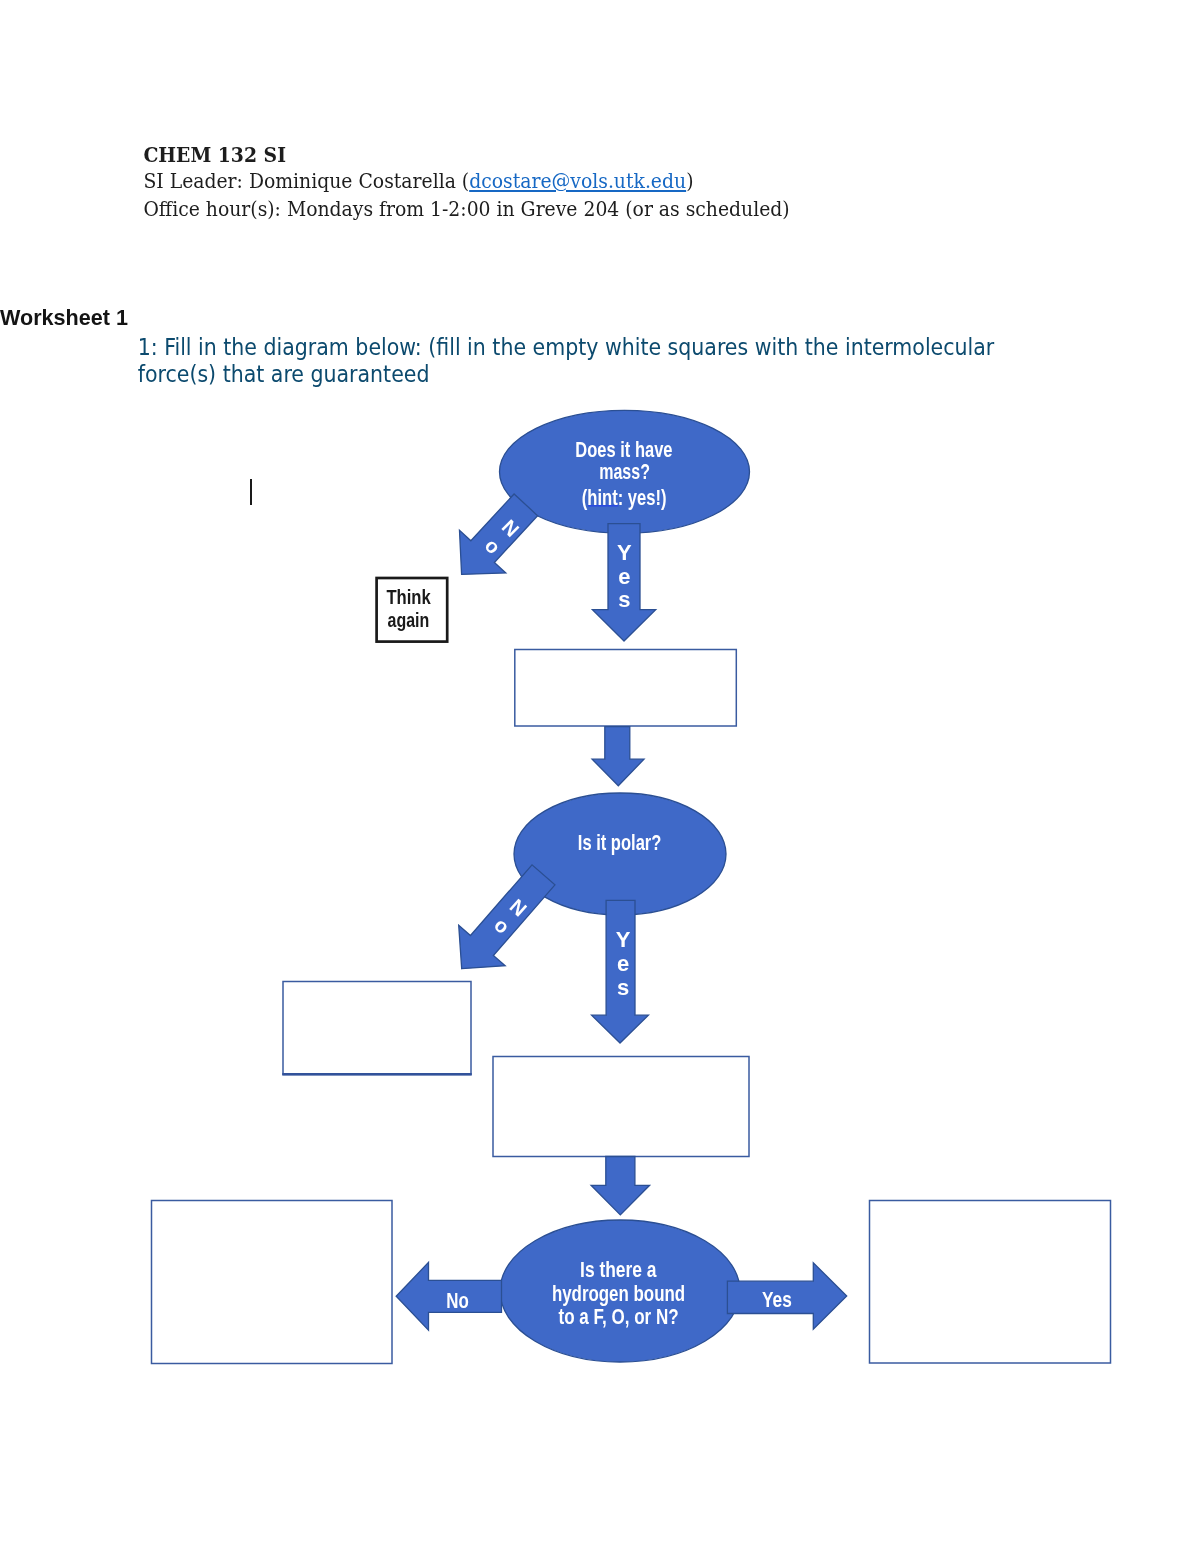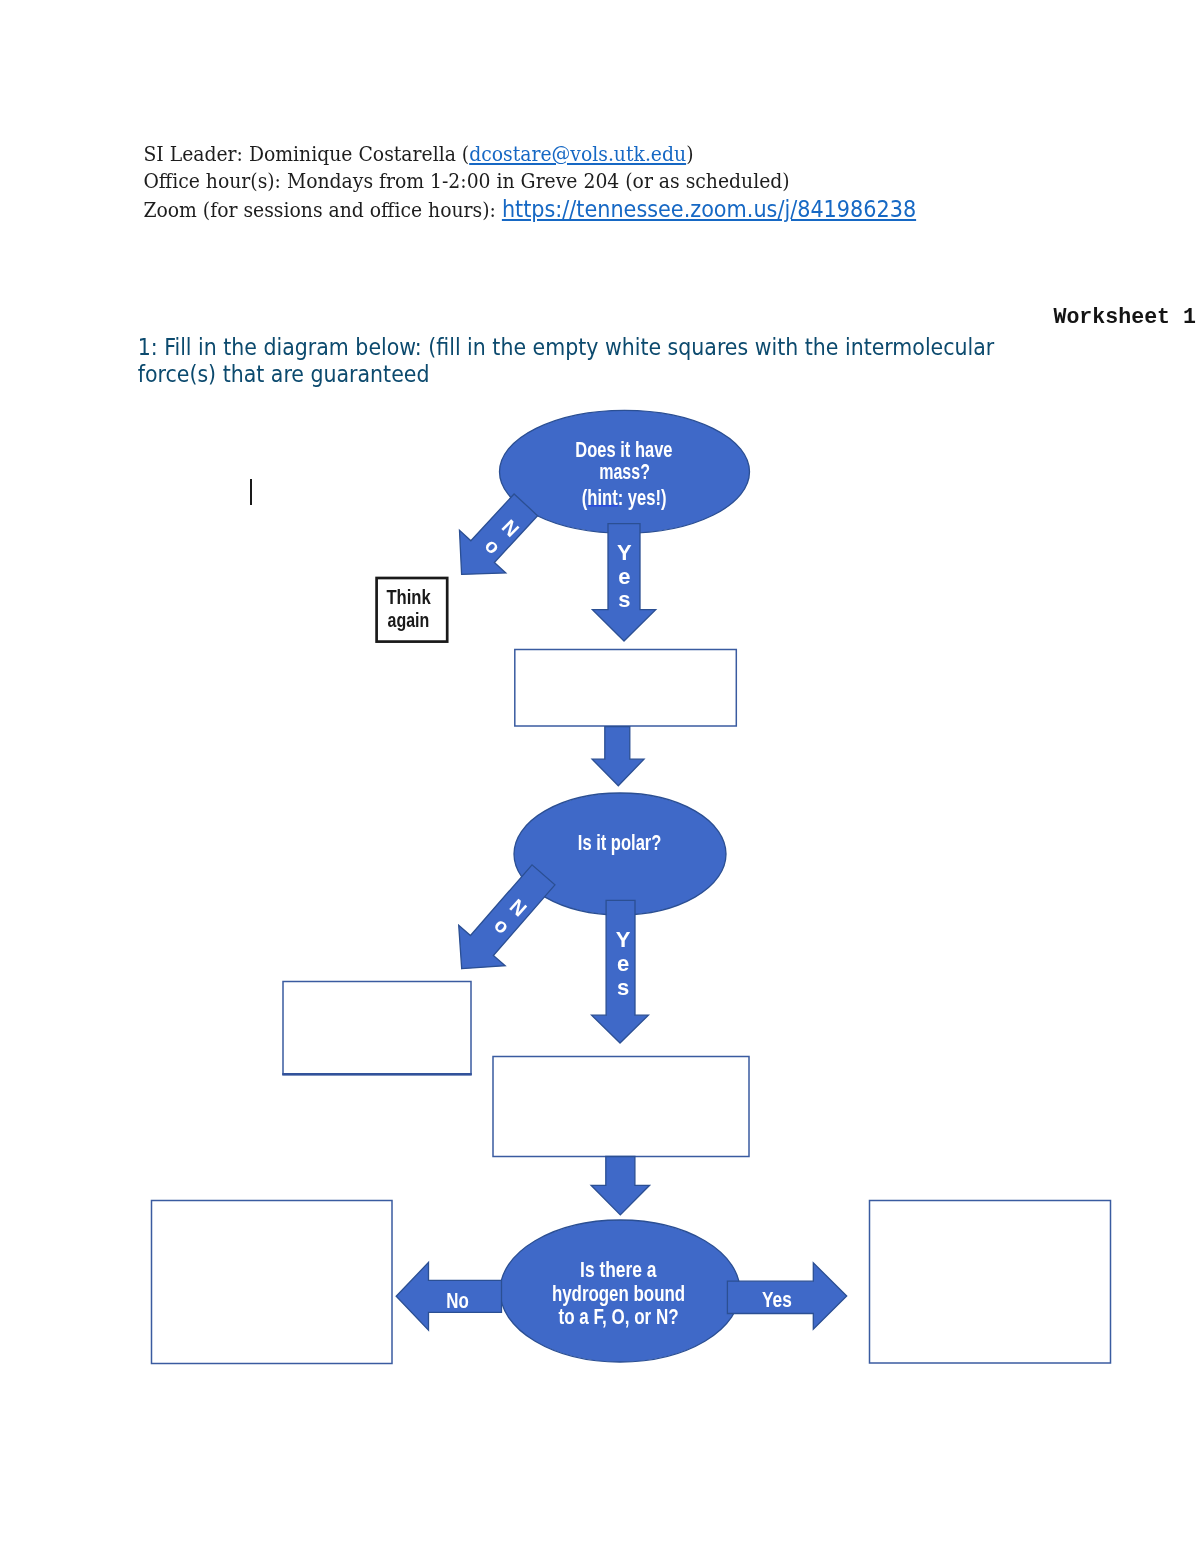--- a/index.html
+++ b/index.html
@@ -9,37 +9,37 @@
        font-family:"Liberation Serif",serif;color:#000;}
   .page{position:absolute;inset:0;filter:opacity(0.999);}
   .hdr{position:absolute;left:143.4px;top:141.4px;width:900px;
        font-family:"DejaVu Serif",serif;font-stretch:condensed;
        font-size:20.9px;line-height:27.1px;
        color:#1d1d1d;white-space:nowrap;}
   .hdr .b{font-weight:bold;}
   a.lnk{color:#1668c4;text-decoration:underline;}
   a.zoomlnk{font-family:"DejaVu Sans",sans-serif;font-stretch:condensed;
      font-size:23.1px;color:#1668c4;}
-  .wstitle{position:absolute;left:0;top:305px;width:1196px;text-align:right;
-     font-family:Liberation Mono, monospace;font-stretch:condensed;
+  .wstitle{position:absolute;left:0;top:305px;width:1196px;text-align:left;
+     font-family:Liberation Sans, sans-serif;font-stretch:condensed;
      font-weight:bold;font-size:21.6px;color:#141414;}
   .intro{position:absolute;left:137.8px;top:334px;width:866px;
      font-family:"DejaVu Sans",sans-serif;font-stretch:condensed;
      font-size:22.82px;line-height:27px;color:#0c4a6e;}
   svg.chart{position:absolute;left:0;top:0;width:1200px;height:1553px;filter:opacity(0.999);}
   .caret{position:absolute;left:250px;top:479px;width:2px;height:26px;background:#1a1a1a;}
 </style>
 </head>
 <body>
 
 <div class="page">
   <div class="hdr">
+    <div class="b">CHEM 132 SI</div>
     <div><span>SI Leader: Dominique Costarella (</span><a class="lnk">dcostare@vols.utk.edu</a><span>)</span></div>
     <div>Office hour(s): Mondays from 1-2:00 in Greve 204 (or as scheduled)</div>
-    <div><span>Zoom (for sessions and office hours): </span><a class="lnk zoomlnk">https://tennessee.zoom.us/j/841986238</a></div>
   </div>
   <div class="wstitle">Worksheet 1</div>
   <div class="intro">1: Fill in the diagram below: (fill in the empty white squares with the intermolecular force(s) that are guaranteed</div>
   <div class="caret"></div>
   <svg class="chart" viewBox="0 0 1200 1553">
     <defs>
       <style>
         .shp{fill:#3F69C8;stroke:#2B4F93;stroke-width:1.3;}
         .boxw{fill:#ffffff;stroke:#3A5BA0;stroke-width:1.5;}
         .boxk{fill:#ffffff;stroke:#1a1a1a;stroke-width:2.7;}

